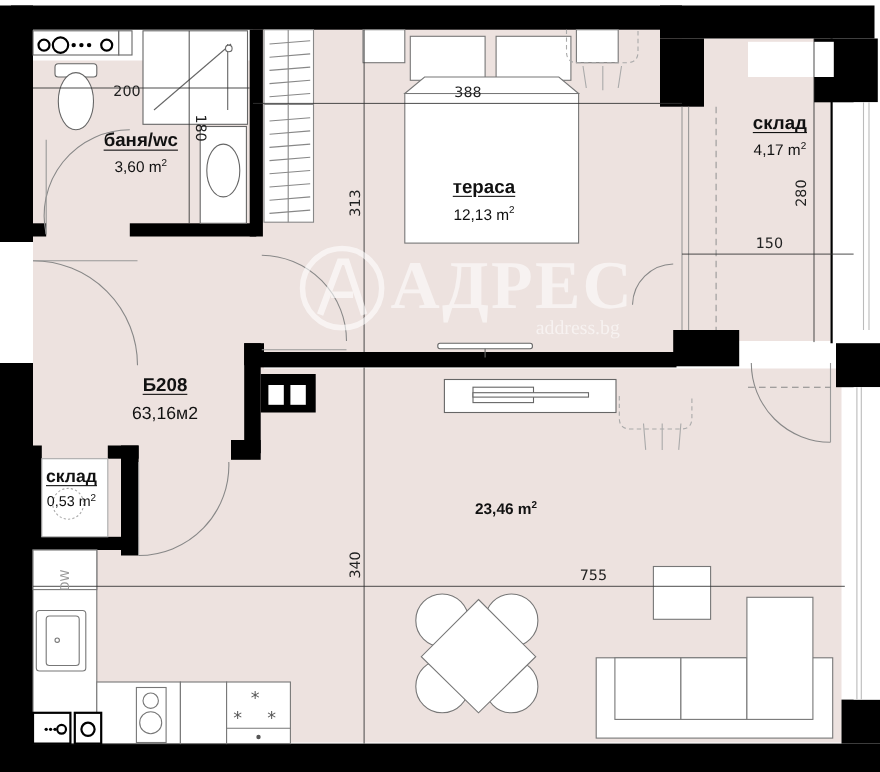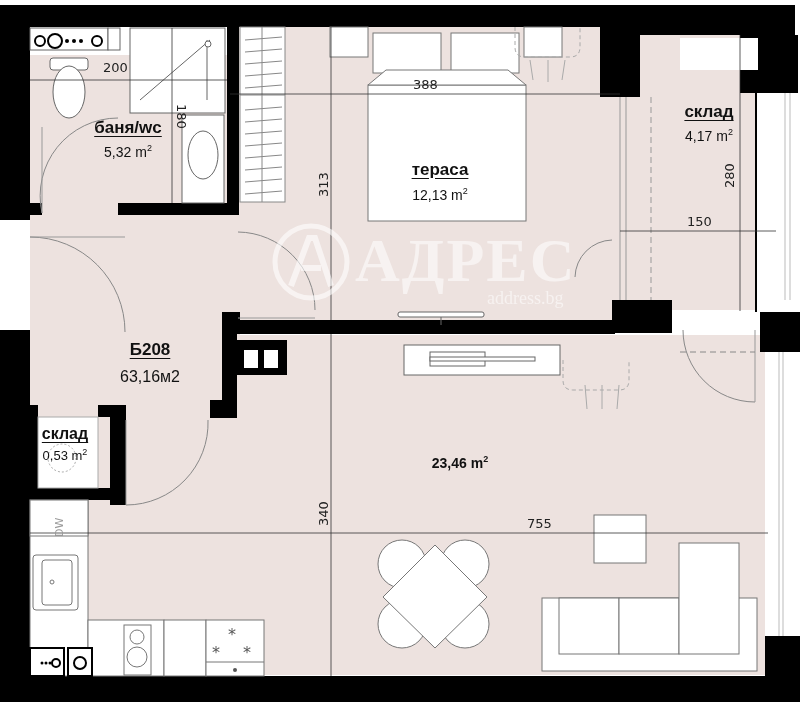--- a/index.html
+++ b/index.html
@@ -225,21 +225,21 @@
   <svg width="80" height="80" viewBox="0 0 80 80">
     <circle cx="40" cy="40" r="36" fill="none" stroke="rgba(255,255,255,0.6)" stroke-width="5"></circle>
     <path d="M20 64 L38 16 L44 16 L60 64 M30 46 L50 46" fill="none" stroke="rgba(255,255,255,0.6)" stroke-width="6"></path>
   </svg>
 </div>
 <div class="wm wm-main" style="left:316px; top:225px;">АДРЕС</div>
 <div class="wm wm-sub" style="left:448px; top:288px;">address.bg</div>
 
 <div class="lbl" style="left:78px; top:118px; width:100px;">
   <div class="room-name">баня/wc</div>
-  <div class="room-area" style="margin-top:5px;"><span>5,32 m</span><sup>2</sup></div>
+  <div class="room-area" style="margin-top:5px;"><span>3,60 m</span><sup>2</sup></div>
 </div>
 
 <div class="lbl" style="left:390px; top:160px; width:100px;">
   <div class="room-name">тераса</div>
   <div class="room-area" style="margin-top:6px; font-weight:normal;"><span>12,13 m</span><sup>2</sup></div>
 </div>
 
 <div class="lbl" style="left:664px; top:102px; width:90px;">
   <div class="room-name">склад</div>
   <div class="room-area" style="margin-top:5px;"><span>4,17 m</span><sup>2</sup></div>
@@ -252,21 +252,21 @@
 
 <div class="lbl" style="left:30px; top:425px; width:70px;">
   <div class="room-name" style="font-size:16px;">склад</div>
   <div class="room-area" style="margin-top:4px; font-size:13px;"><span>0,53 m</span><sup>2</sup></div>
 </div>
 
 <div class="lbl" style="left:390px; top:448px; width:140px;">
   <div class="room-area" style="margin-top:6px; font-weight:bold;"><span>23,46 m</span><sup>2</sup></div>
 </div>
 
-<div class="dim" style="left:103px; top:60px;">200</div>
+<div class="dim" style="left:103px; top:76px;">200</div>
 <div class="dim vert90" style="left:189px; top:104px;">180</div>
 <div class="dim" style="left:413px; top:77px;">388</div>
 <div class="dim vert" style="left:316px; top:197px;">313</div>
 <div class="dim" style="left:687px; top:214px;">150</div>
 <div class="dim vert" style="left:722px; top:188px;">280</div>
 <div class="dim" style="left:527px; top:516px;">755</div>
 <div class="dim vert" style="left:316px; top:526px;">340</div>
 
 <div class="dw" style="left:53px; top:537px;">DW</div>
 

